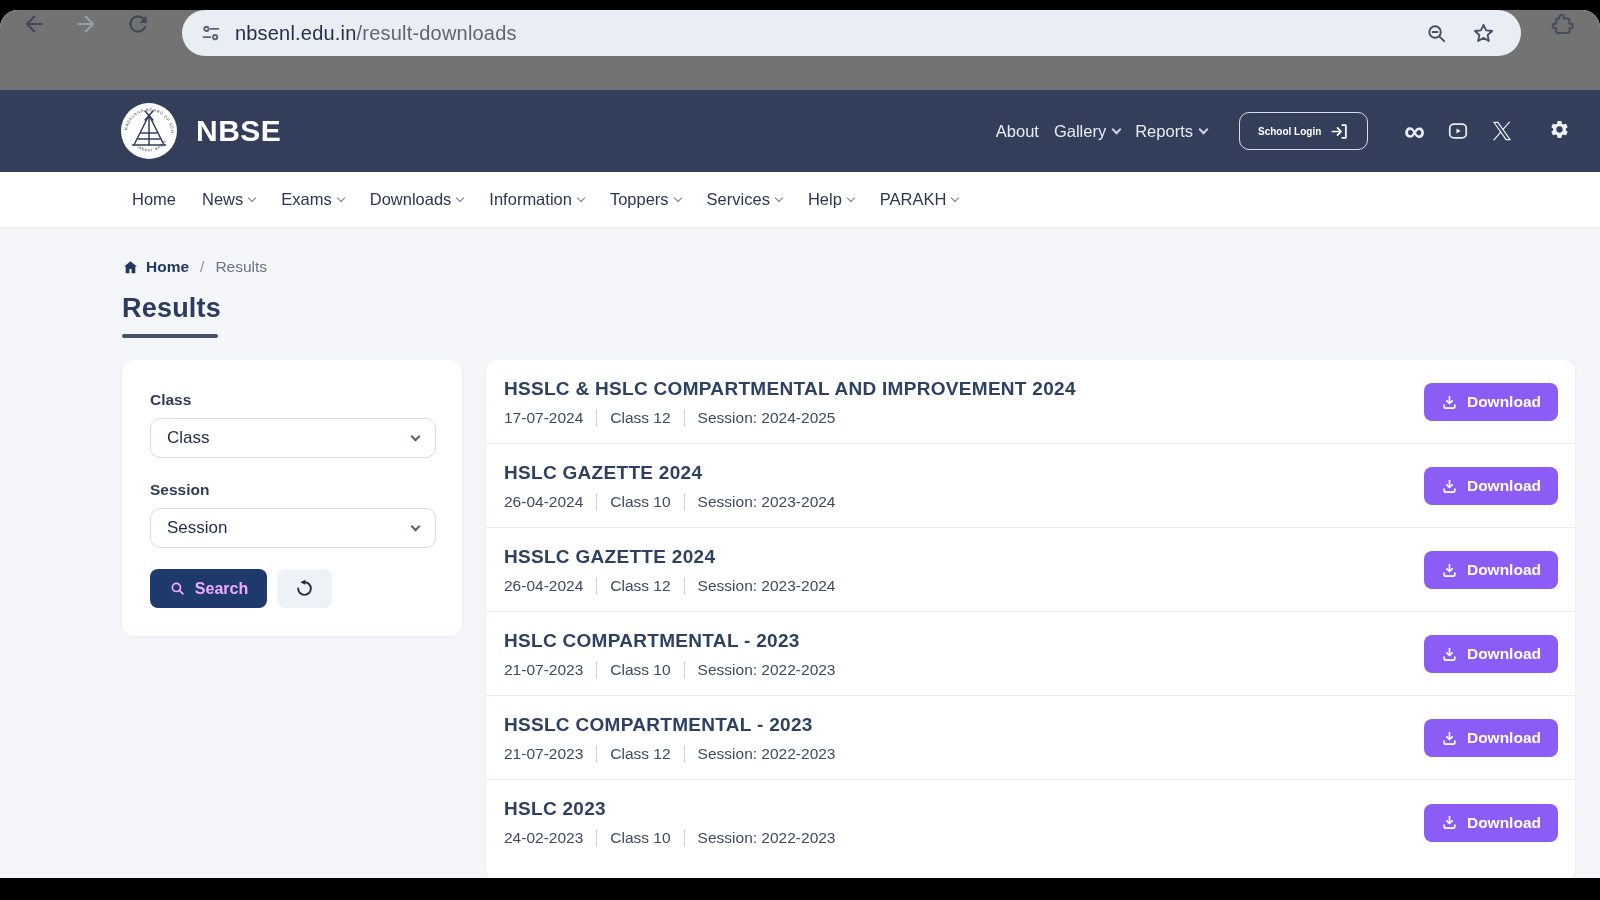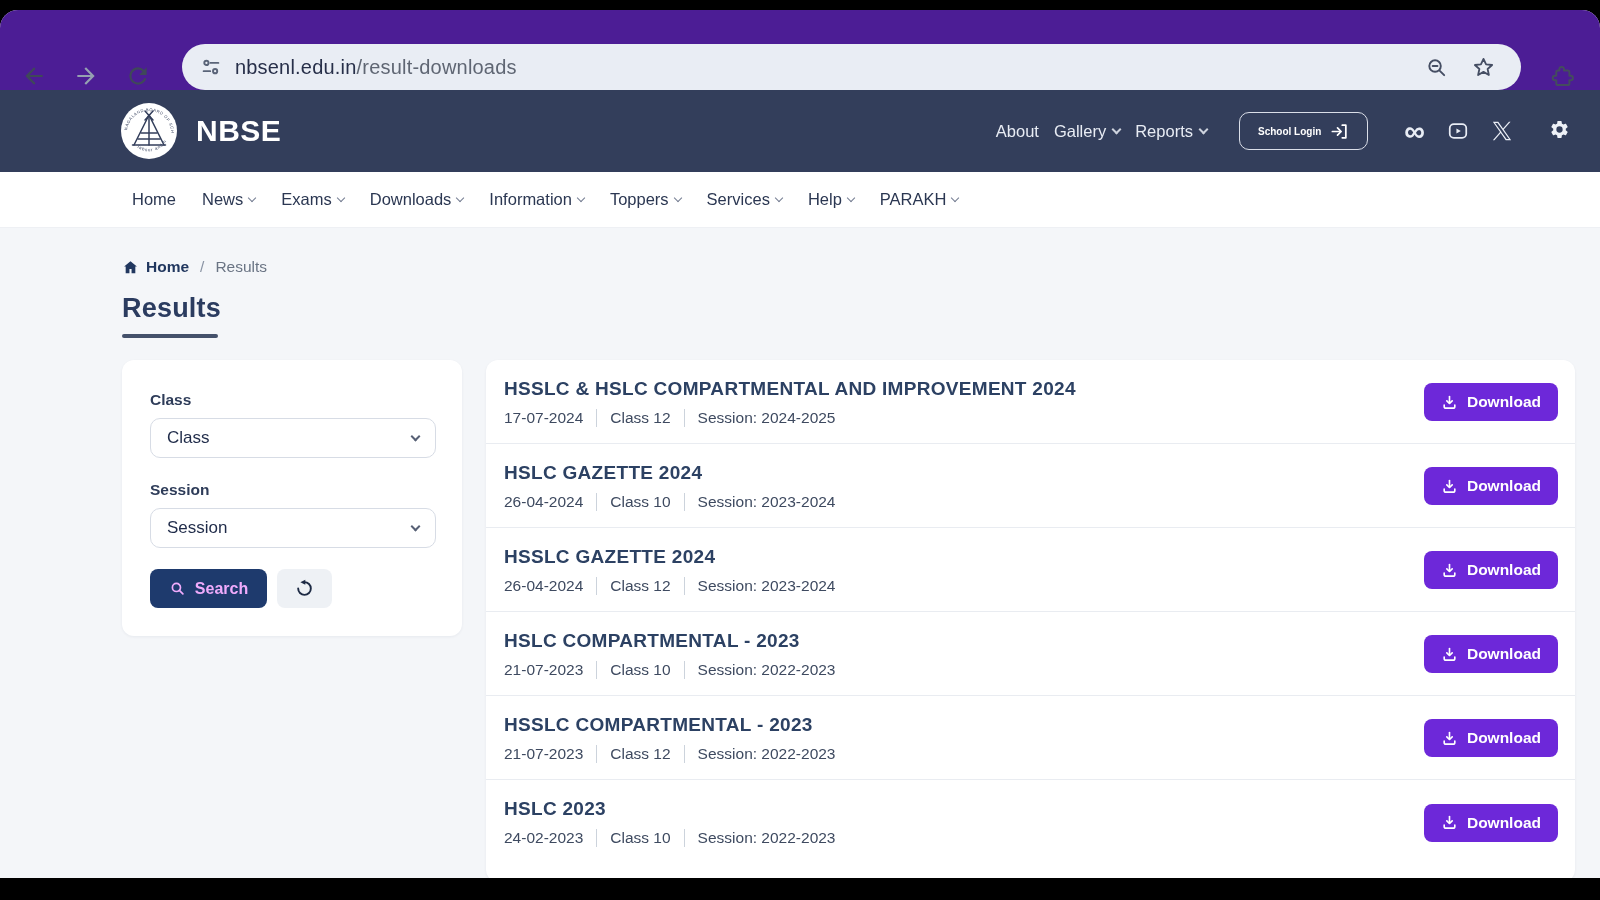--- a/index.html
+++ b/index.html
@@ -4,21 +4,21 @@
 <style>
   * { margin:0; padding:0; box-sizing:border-box; }
   html,body { width:1600px; height:900px; }
   body { background:#000; font-family:"Liberation Sans", sans-serif; position:relative; overflow:hidden; }
 
   
   .window { position:absolute; left:0; top:10px; width:1600px; height:868px;
             border-radius:18px 18px 0 0; background:#fff; overflow:hidden; }
 
   
-  .toolbar { height:80px; background:#4c1d95; display:flex; align-items:flex-end; padding:0 0 0 20px; }
+  .toolbar { height:80px; background:#737373; display:flex; align-items:flex-start; padding:0 0 0 20px; }
   .tb-btn { width:28px; height:28px; display:flex; align-items:center; justify-content:center; margin-right:24px; cursor:pointer; }
   .tb-btn svg { width:26px; height:26px; }
   .ic-back { color:#3f4859; } .ic-fwd { color:#95a0b1; } .ic-reload { color:#3f4859; }
   .omnibox { margin-left:6px; width:1340px; height:46px; border-radius:23px; background:#e9edf4;
              display:flex; align-items:center; padding:0 26px 0 18px; }
   .site-info { color:#5a6478; width:22px; height:22px; margin-right:13px; flex:0 0 auto; }
   .url { font-size:20px; color:#272f49; letter-spacing:.2px; white-space:nowrap; }
   .url .path { color:#5f6673; }
   .omni-right { margin-left:auto; display:flex; align-items:center; gap:24px; color:#454e63; }
   .omni-right svg { width:23px; height:23px; }
@@ -81,21 +81,21 @@
 
   
   .results-card { flex:1; padding-bottom:18px; }
   .row { display:flex; align-items:center; justify-content:space-between;
          padding:16px 17px 15px 18px; border-bottom:1px solid #e9ecf1; min-height:84px; }
   .row:last-child { border-bottom:none; }
   .row-title { font-size:19px; font-weight:bold; color:#2c4163; letter-spacing:.3px; }
   .row-meta { margin-top:9px; display:flex; align-items:center; font-size:15.5px; color:#3e4a60; font-weight:500; }
   .meta-item { display:flex; align-items:center; }
   .meta-item + .meta-item { border-left:1.5px solid #ccd3dc; padding-left:13px; margin-left:13px; height:18px; }
-  .dl-btn { background:#6d28d9; border:none; border-radius:8px; height:38px; padding:0 17px;
+  .dl-btn { background:#8b5cf6; border:none; border-radius:8px; height:38px; padding:0 17px;
             display:flex; align-items:center; gap:9px; color:#fff; font-size:15.5px; font-weight:600;
             cursor:pointer; font-family:inherit; flex:0 0 auto; margin-left:20px; }
   .dl-btn svg { width:17px; height:17px; }
 </style>
 </head>
 <body>
 
 <div class="window">
 
   <div class="toolbar">

